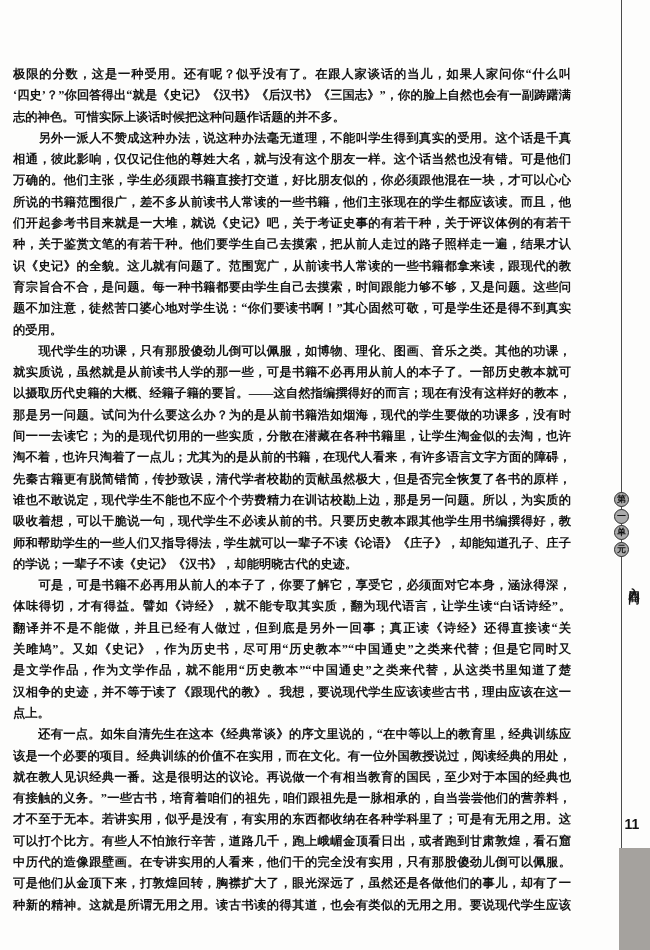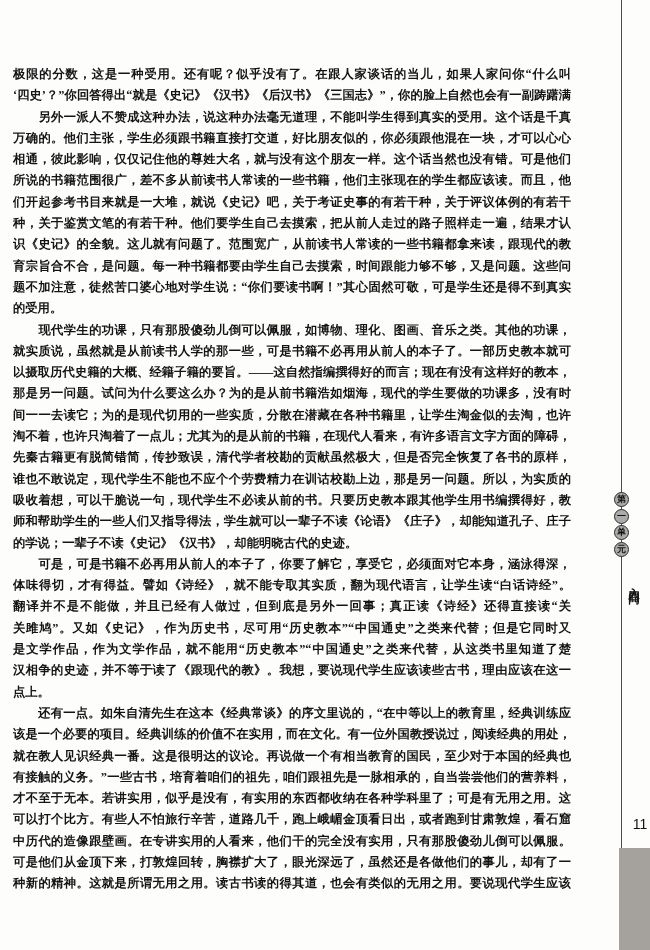--- a/index.html
+++ b/index.html
@@ -59,42 +59,42 @@
     position:absolute;left:626px;top:578px;
     writing-mode:vertical-rl;
     font-size:11.5px;font-weight:700;letter-spacing:2px;
     color:var(--text);
   }
 
   
   .page-number{
     position:absolute;left:623px;top:816px;width:18px;
     font-family:"Liberation Sans","DejaVu Sans",sans-serif;
-    font-size:14px;font-weight:400;text-align:center;
+    font-size:14px;font-weight:700;text-align:center;
     color:#111;
-    margin-left:8px;
   }
 
   
   .corner-tab{
     position:absolute;left:619px;top:848px;width:31px;height:102px;
     background:var(--tab-gray);
   }
 </style>
 </head>
 <body>
 
 <div class="page">
 
   <div class="text-block" id="text-block">
       <div class="line">极限的分数，这是一种受用。还有呢？似乎没有了。在跟人家谈话的当儿，如果人家问你“什么叫</div>
       <div class="line">‘四史’？”你回答得出“就是《史记》《汉书》《后汉书》《三国志》”，你的脸上自然也会有一副踌躇满</div>
+      <div class="line para-end">志的神色。可惜实际上谈话时候把这种问题作话题的并不多。</div>
       <div class="line">　　另外一派人不赞成这种办法，说这种办法毫无道理，不能叫学生得到真实的受用。这个话是千真</div>
+      <div class="line">相通，彼此影响，仅仅记住他的尊姓大名，就与没有这个朋友一样。这个话当然也没有错。可是他们</div>
       <div class="line">万确的。他们主张，学生必须跟书籍直接打交道，好比朋友似的，你必须跟他混在一块，才可以心心</div>
-      <div class="line">相通，彼此影响，仅仅记住他的尊姓大名，就与没有这个朋友一样。这个话当然也没有错。可是他们</div>
       <div class="line">所说的书籍范围很广，差不多从前读书人常读的一些书籍，他们主张现在的学生都应该读。而且，他</div>
       <div class="line">们开起参考书目来就是一大堆，就说《史记》吧，关于考证史事的有若干种，关于评议体例的有若干</div>
       <div class="line">种，关于鉴赏文笔的有若干种。他们要学生自己去摸索，把从前人走过的路子照样走一遍，结果才认</div>
       <div class="line">识《史记》的全貌。这儿就有问题了。范围宽广，从前读书人常读的一些书籍都拿来读，跟现代的教</div>
       <div class="line">育宗旨合不合，是问题。每一种书籍都要由学生自己去摸索，时间跟能力够不够，又是问题。这些问</div>
       <div class="line">题不加注意，徒然苦口婆心地对学生说：“你们要读书啊！”其心固然可敬，可是学生还是得不到真实</div>
       <div class="line para-end">的受用。</div>
       <div class="line">　　现代学生的功课，只有那股傻劲儿倒可以佩服，如博物、理化、图画、音乐之类。其他的功课，</div>
       <div class="line">就实质说，虽然就是从前读书人学的那一些，可是书籍不必再用从前人的本子了。一部历史教本就可</div>
       <div class="line">以摄取历代史籍的大概、经籍子籍的要旨。——这自然指编撰得好的而言；现在有没有这样好的教本，</div>

